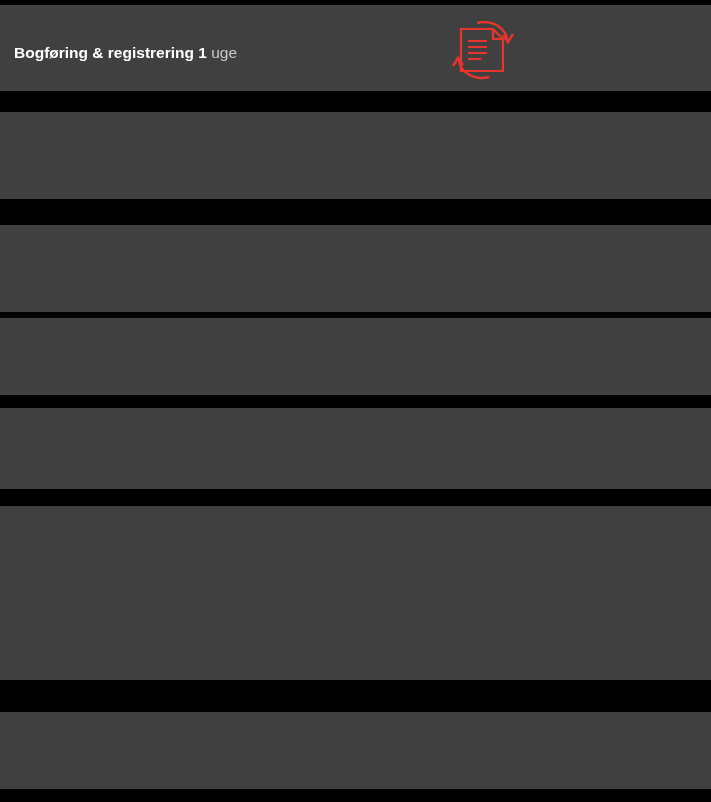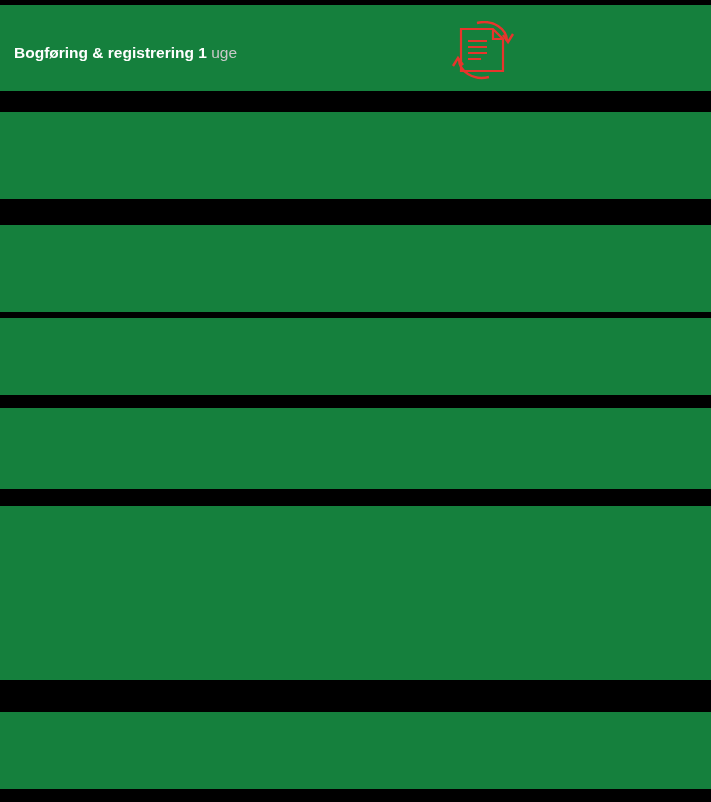--- a/index.html
+++ b/index.html
@@ -13,21 +13,21 @@
   #page {
     position: relative;
     width: 711px;
     height: 802px;
     background: #000000;
   }
   .module {
     position: absolute;
     left: 0;
     width: 711px;
-    background: #15803d;
+    background: #404040;
     overflow: hidden;
   }
   .module-label {
     position: absolute;
     left: 14px;
     font-size: 15.5px;
     line-height: 1.2;
     white-space: nowrap;
   }
   .module-title {

